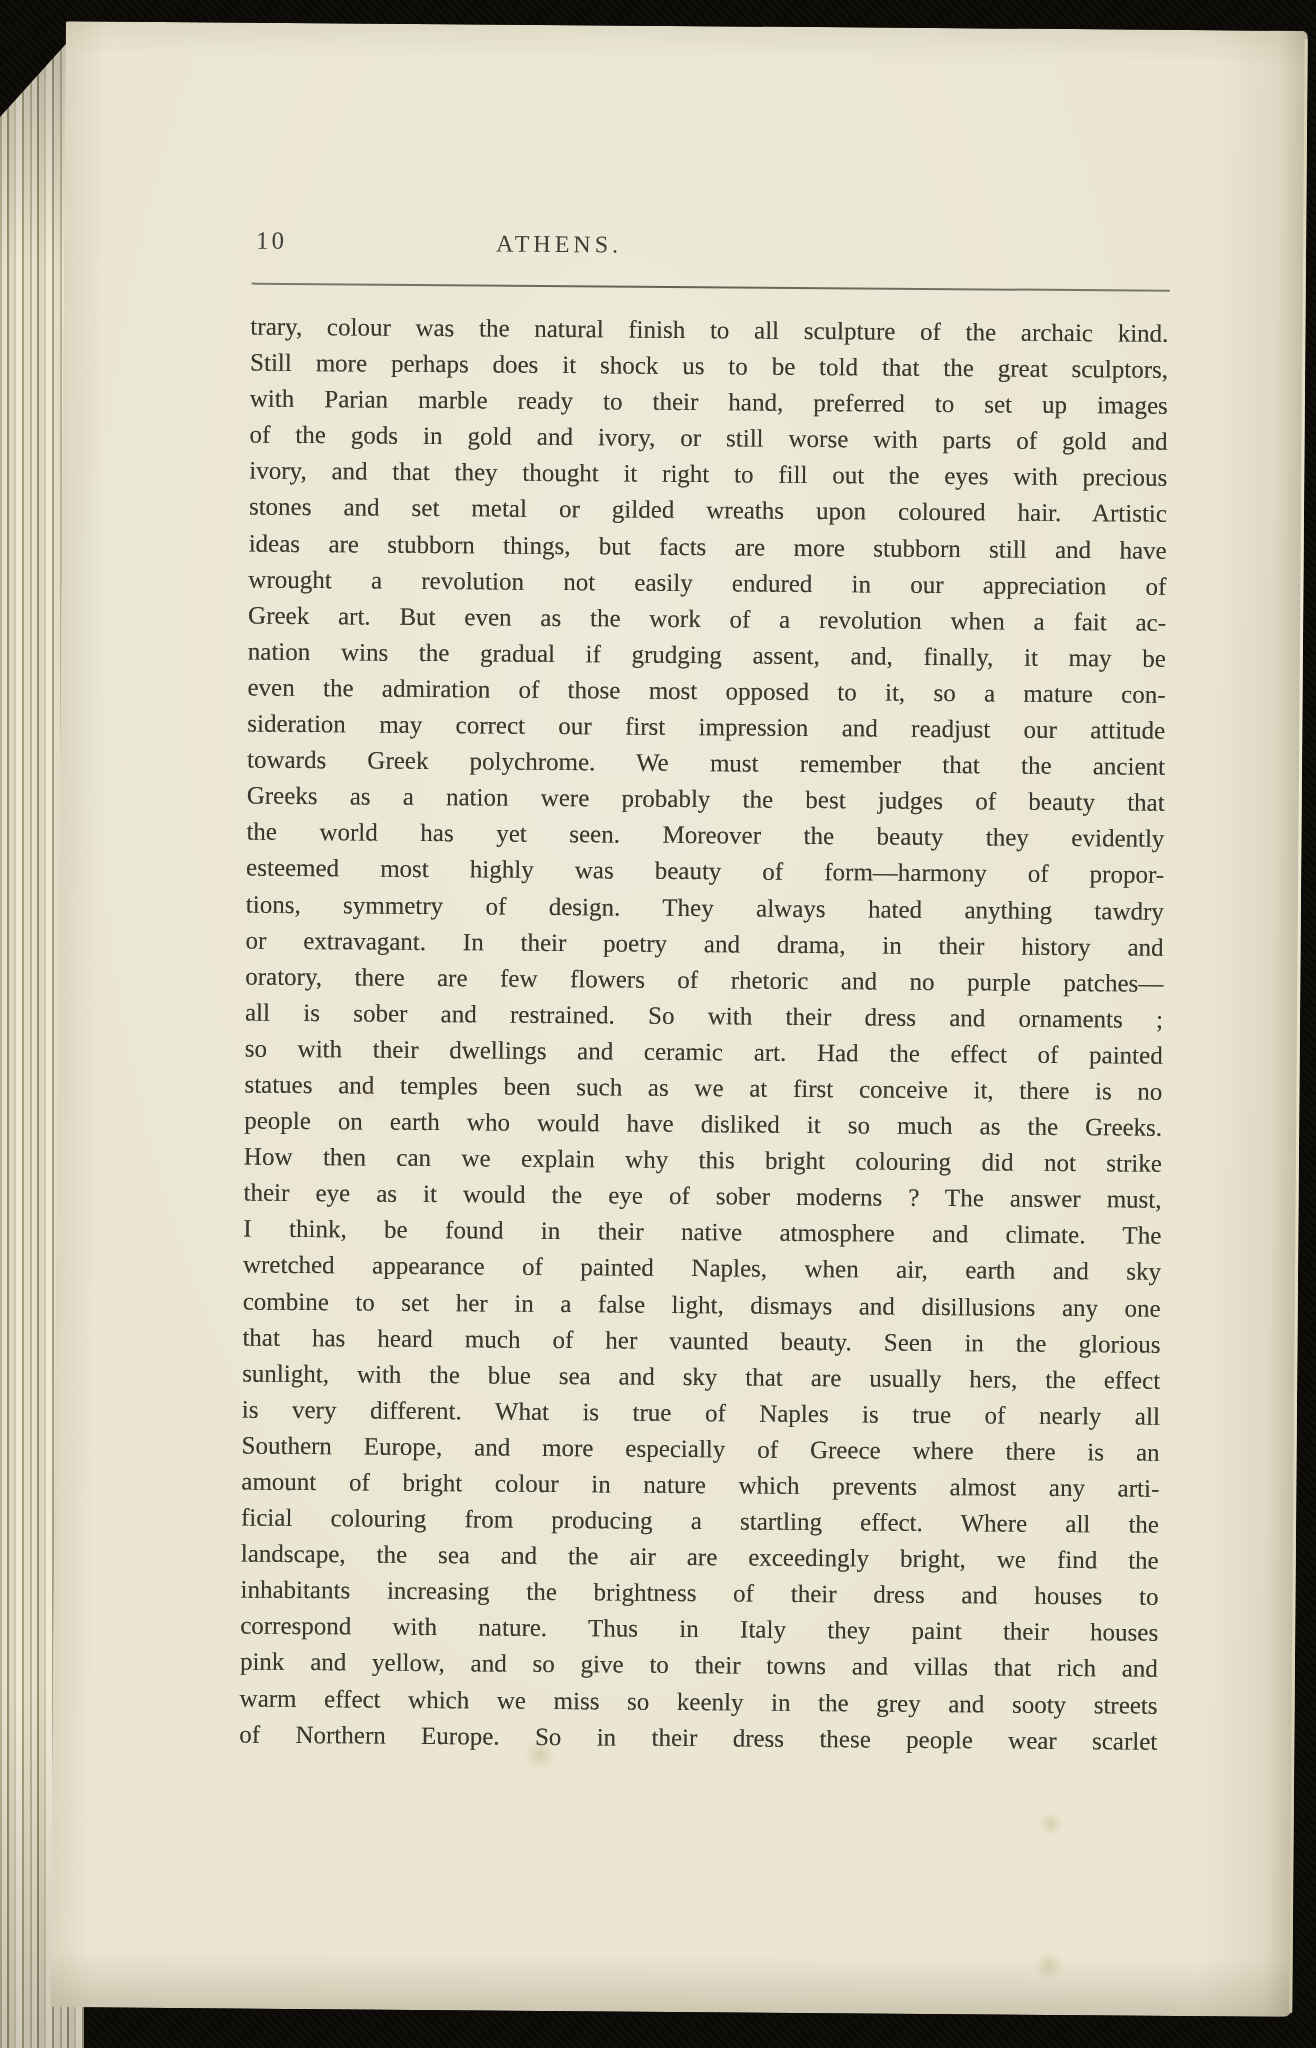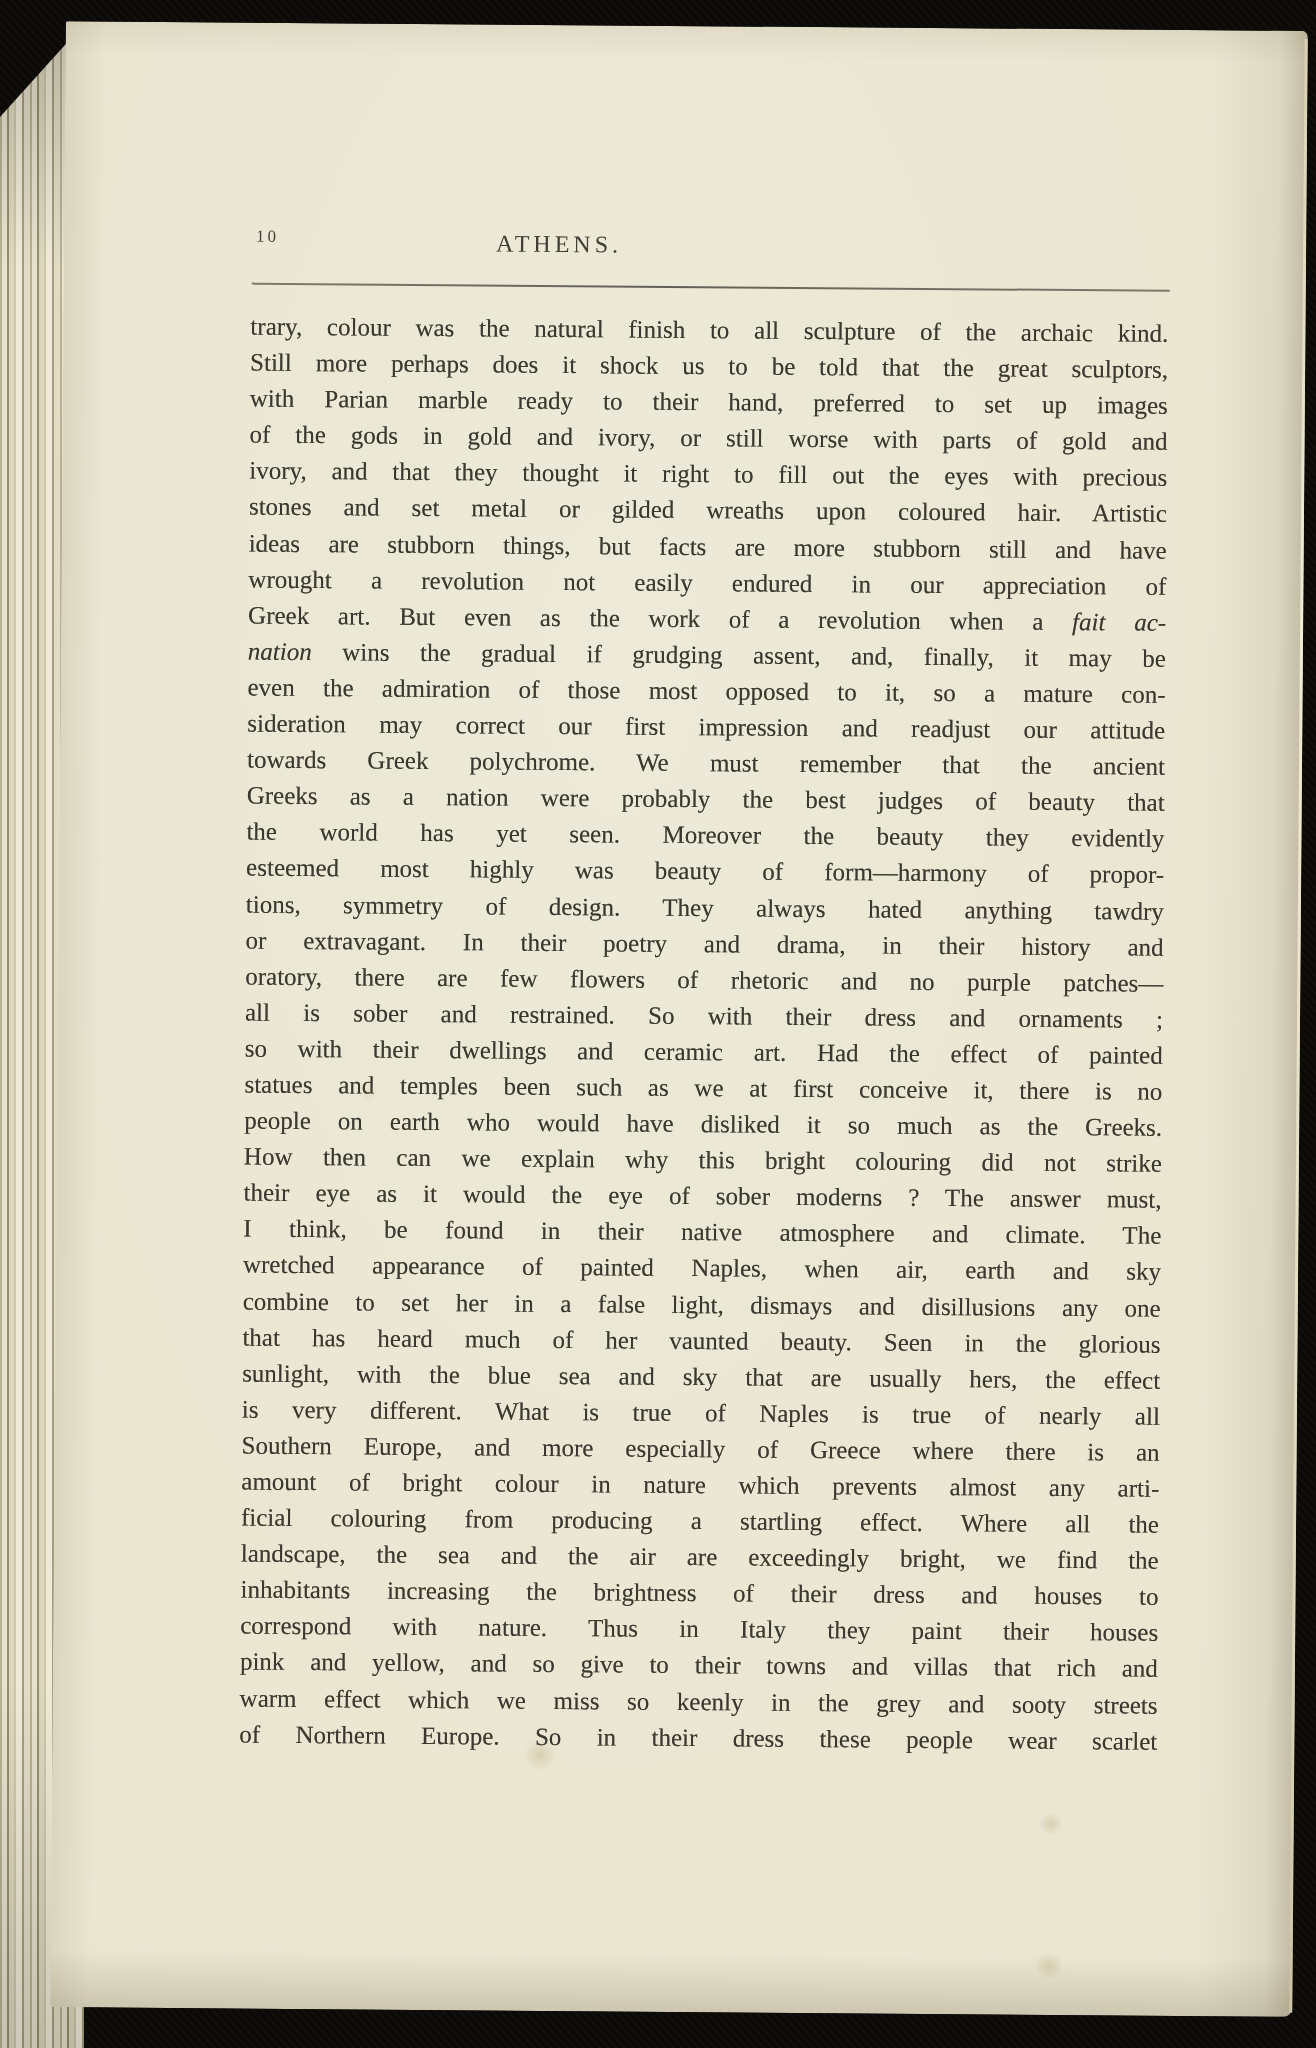--- a/index.html
+++ b/index.html
@@ -28,42 +28,42 @@
       #eae6d2;
     transform:rotate(0.45deg);
     border-radius:2px 6px 9px 2px;
   }
   .paper::after{
     content:"";position:absolute;right:0;top:8px;width:3px;height:calc(100% - 12px);
     background:linear-gradient(180deg,#d8d1b4,#f0ebd5 30%,#ded7ba 80%,#c9c2a4);
   }
   .page-number{
     position:absolute;left:192px;top:204px;
-    font-size:17px;letter-spacing:3px;color:#45413a;
+    font-size:25px;letter-spacing:3px;color:#45413a;
   }
   .running-head{
     position:absolute;left:370px;top:206px;width:250px;text-align:center;
     font-size:24px;letter-spacing:4px;color:#413d35;
   }
   .header-rule{
     position:absolute;left:188px;top:260px;width:918px;height:2px;
     background:linear-gradient(90deg,#6b665c,#4b473f 45%,#6b665c);opacity:.85;
   }
   .text-block{
     position:absolute;left:187px;top:286px;width:918px;
     font-size:25px;line-height:36.1px;color:#3b382f;
     text-shadow:0 0 0.5px rgba(59,56,47,0.55);
   }
   .line{
     text-align:justify;
     text-align-last:justify;
     height:36.1px;overflow:visible;white-space:nowrap;
   }
   .line span{white-space:normal;}
-  .it{font-style:italic;}
+  .it{}
   .stain{position:absolute;border-radius:50%;
     background:radial-gradient(circle, rgba(176,154,96,0.30), rgba(176,154,96,0) 70%);}
   .s1{left:470px;top:1715px;width:36px;height:30px;}
   .s2{left:986px;top:1784px;width:26px;height:22px;}
   .s3{left:982px;top:1924px;width:32px;height:26px;}
   .s4{left:300px;top:1060px;width:22px;height:18px;opacity:.5;}
 </style>
 </head>
 <body>
 

